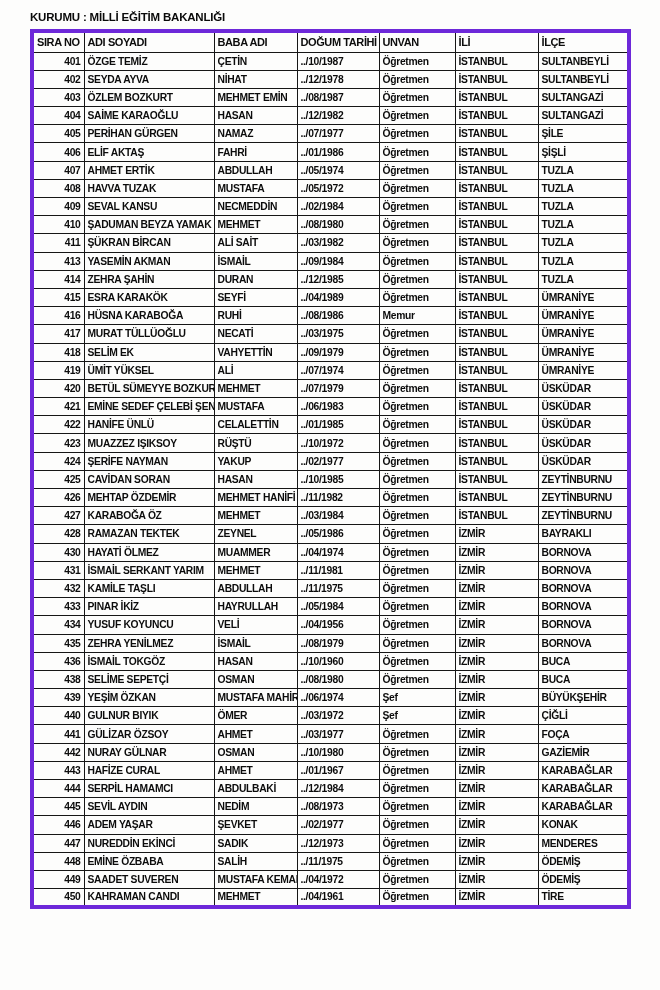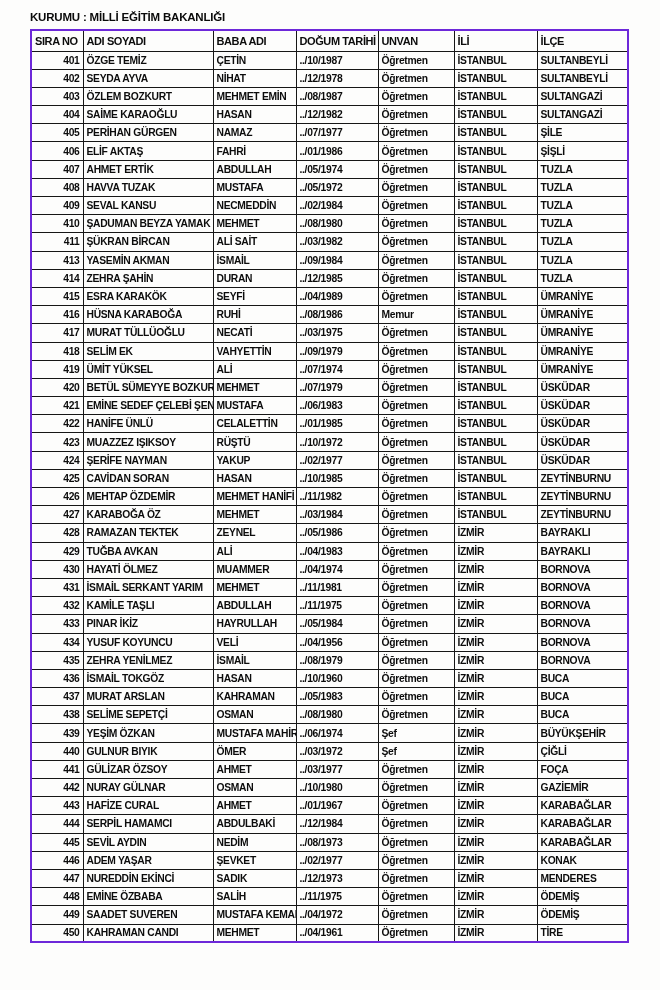--- a/index.html
+++ b/index.html
@@ -22,21 +22,21 @@
     font-size: 11.5px;
     font-weight: bold;
     letter-spacing: -0.2px;
     margin-bottom: 6px;
     color: #0a0a0a;
   }
   table.personnel {
     border-collapse: collapse;
     table-layout: fixed;
     width: 597px;
-    border: 2px solid #6d28d9;
+    border: 4px solid #6d28d9;
   }
   table.personnel th,
   table.personnel td {
     border: 1px solid #161616;
     font-weight: bold;
     white-space: nowrap;
     overflow: hidden;
     padding: 0 3px;
     color: #0c0c0c;
   }
@@ -327,29 +327,20 @@
         <tr>
           <td class="c-sira">428</td>
           <td>RAMAZAN TEKTEK</td>
           <td>ZEYNEL</td>
           <td>../05/1986</td>
           <td>Öğretmen</td>
           <td>İZMİR</td>
           <td>BAYRAKLI</td>
         </tr>
         <tr>
-          <td class="c-sira">429</td>
-          <td>TUĞBA AVKAN</td>
-          <td>ALİ</td>
-          <td>../04/1983</td>
-          <td>Öğretmen</td>
-          <td>İZMİR</td>
-          <td>BAYRAKLI</td>
-        </tr>
-        <tr>
           <td class="c-sira">430</td>
           <td>HAYATİ ÖLMEZ</td>
           <td>MUAMMER</td>
           <td>../04/1974</td>
           <td>Öğretmen</td>
           <td>İZMİR</td>
           <td>BORNOVA</td>
         </tr>
         <tr>
           <td class="c-sira">431</td>
@@ -394,29 +385,20 @@
           <td>../08/1979</td>
           <td>Öğretmen</td>
           <td>İZMİR</td>
           <td>BORNOVA</td>
         </tr>
         <tr>
           <td class="c-sira">436</td>
           <td>İSMAİL TOKGÖZ</td>
           <td>HASAN</td>
           <td>../10/1960</td>
-          <td>Öğretmen</td>
-          <td>İZMİR</td>
-          <td>BUCA</td>
-        </tr>
-        <tr>
-          <td class="c-sira">437</td>
-          <td>MURAT ARSLAN</td>
-          <td>KAHRAMAN</td>
-          <td>../05/1983</td>
           <td>Öğretmen</td>
           <td>İZMİR</td>
           <td>BUCA</td>
         </tr>
         <tr>
           <td class="c-sira">438</td>
           <td>SELİME SEPETÇİ</td>
           <td>OSMAN</td>
           <td>../08/1980</td>
           <td>Öğretmen</td>

